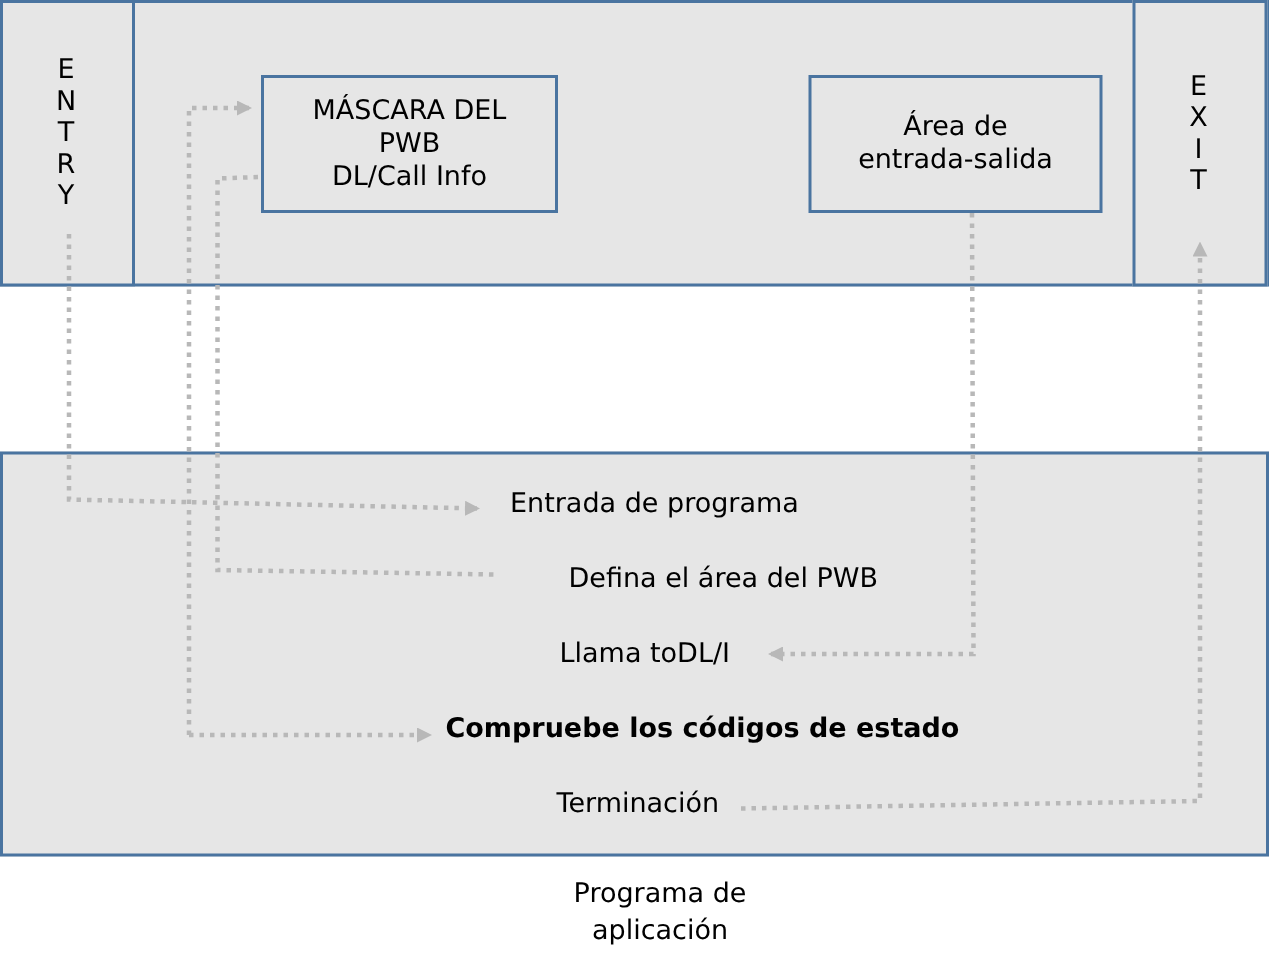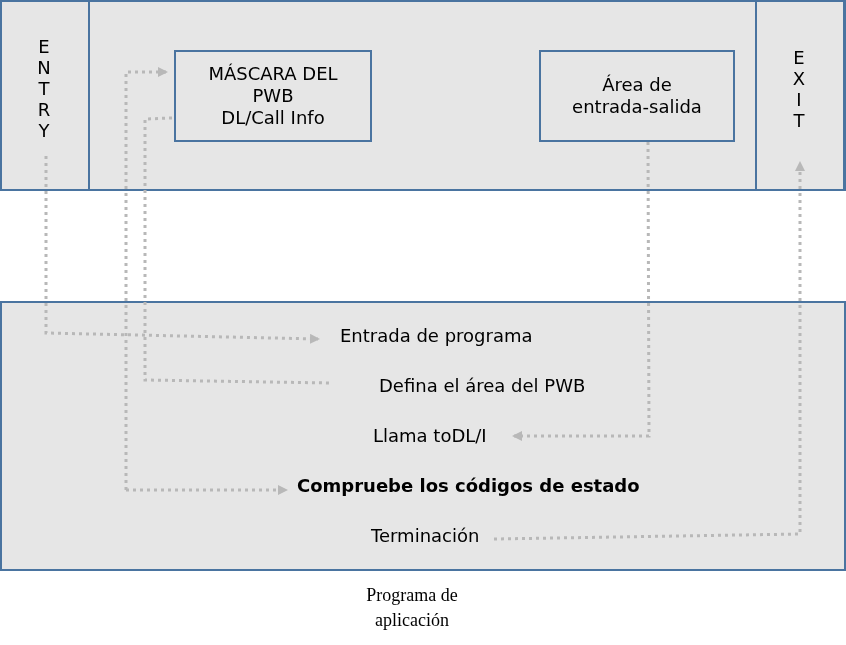--- a/index.html
+++ b/index.html
@@ -39,21 +39,21 @@
 entrada-salida</div>
 
 <div class="panel" style="left:0;top:301px;width:846px;height:270px;"></div>
 
 <div class="label" style="left:340px;top:325px;">Entrada de programa</div>
 <div class="label" style="left:343px;top:375px;margin-left:36px;">Defina el área del PWB</div>
 <div class="label" style="left:354px;top:425px;margin-left:19px;">Llama toDL/I</div>
 <div class="label" style="left:297px;top:475px;font-weight:bold;">Compruebe los códigos de estado</div>
 <div class="label" style="left:358px;top:525px;margin-left:13px;">Terminación</div>
 
-<div class="caption" style="left:312px;top:583px;width:200px;font-family:Liberation Serif, serif;">Programa de
+<div class="caption" style="left:340px;top:583px;width:200px;">Programa de
 aplicación</div>
 
 <svg class="flows" width="846" height="645">
   <defs>
     <marker id="ah" markerWidth="10" markerHeight="10" refX="8" refY="5" orient="auto" markerUnits="userSpaceOnUse">
       <path d="M0,0 L10,5 L0,10 Z" fill="#b8b8b8"></path>
     </marker>
   </defs>
   <g fill="none" stroke="#b8b8b8" stroke-width="3" stroke-dasharray="3,4">
 

